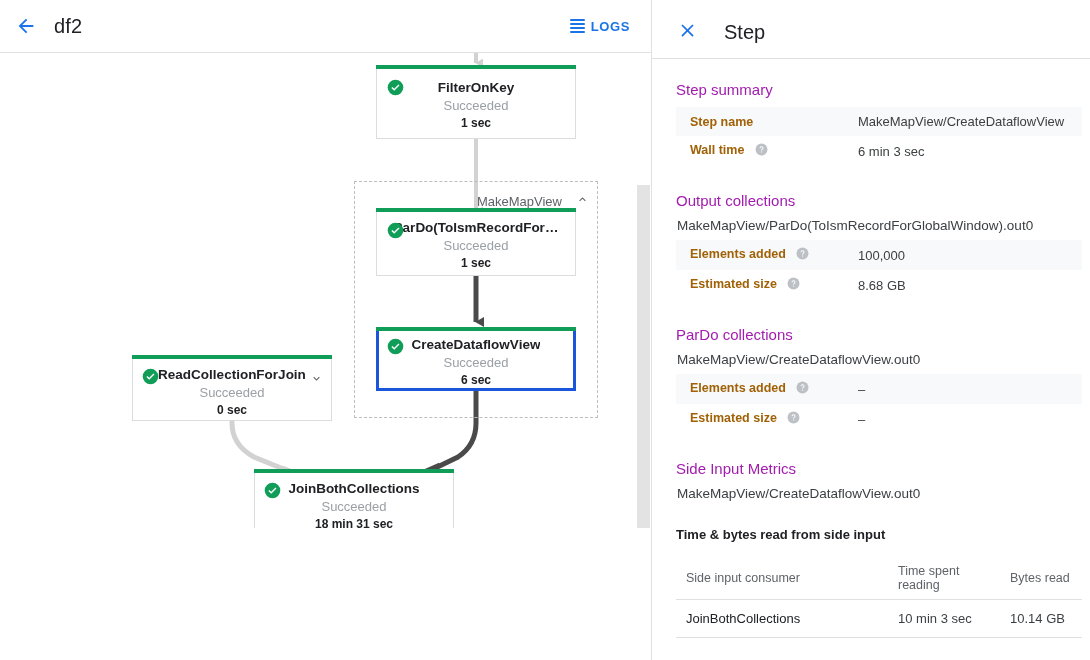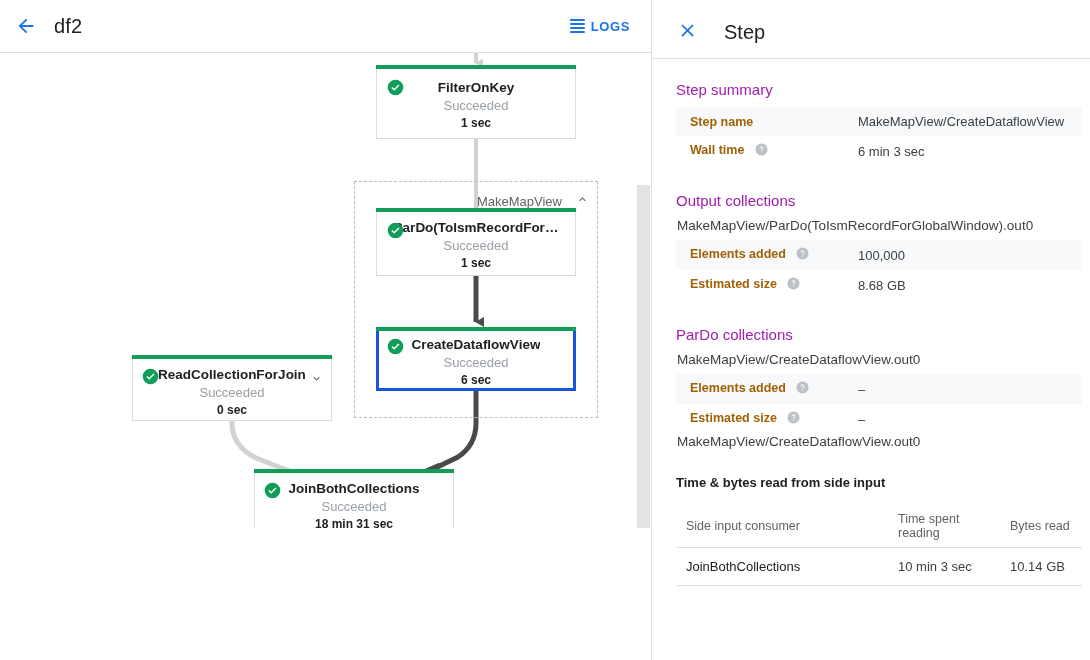--- a/index.html
+++ b/index.html
@@ -405,20 +405,21 @@
                 <circle cx="12" cy="12" r="11"></circle>
                 <path d="M11.1 17.5h1.9v-1.9h-1.9v1.9zm1-11.6c-2 0-3.6 1.6-3.6 3.6h1.8c0-1 .8-1.8 1.8-1.8s1.8.8 1.8 1.8c0 1.8-2.7 1.6-2.7 4.5h1.8c0-2 2.7-2.2 2.7-4.5 0-2-1.6-3.6-3.6-3.6z" fill="#fff"></path>
               </svg>
             </span>
           </td>
           <td class="v">–</td>
         </tr>
       </tbody>
         </table>
 
+      <div class="sec-title spaced">Side Input Metrics</div>
       <div class="coll-name">MakeMapView/CreateDataflowView.out0</div>
 
       <div class="sidein-title">Time &amp; bytes read from side input</div>
       <table class="sidein">
         <thead>
           <tr>
             <th class="col-consumer">Side input consumer</th>
             <th class="col-time num">Time spent reading</th>
             <th class="col-bytes num">Bytes read</th>
           </tr>

